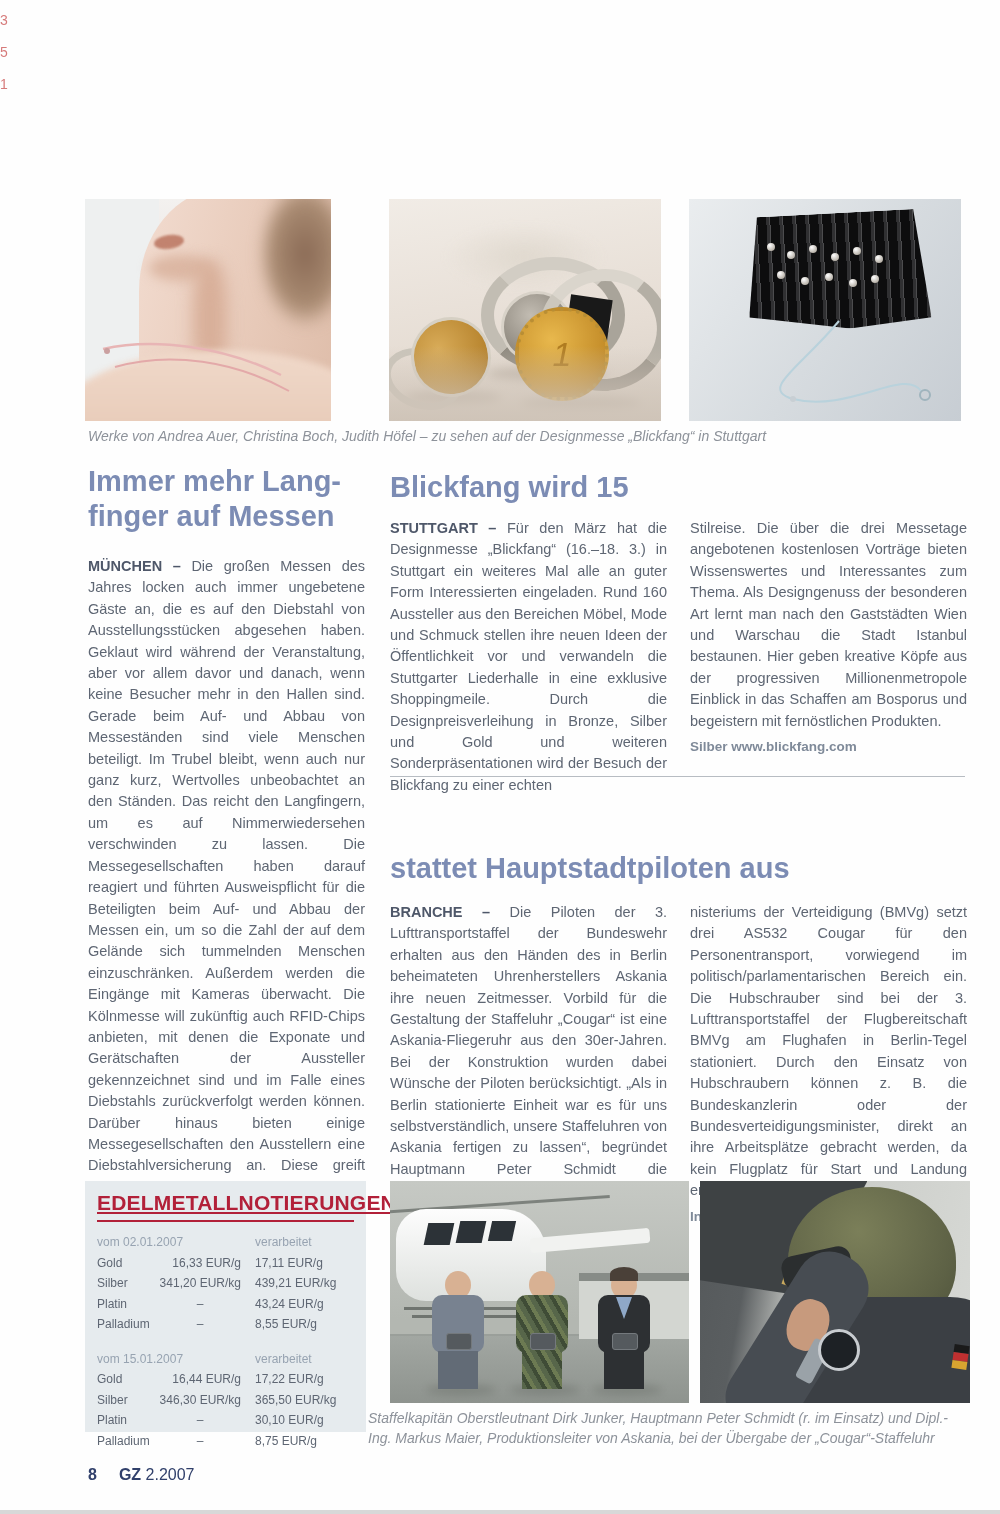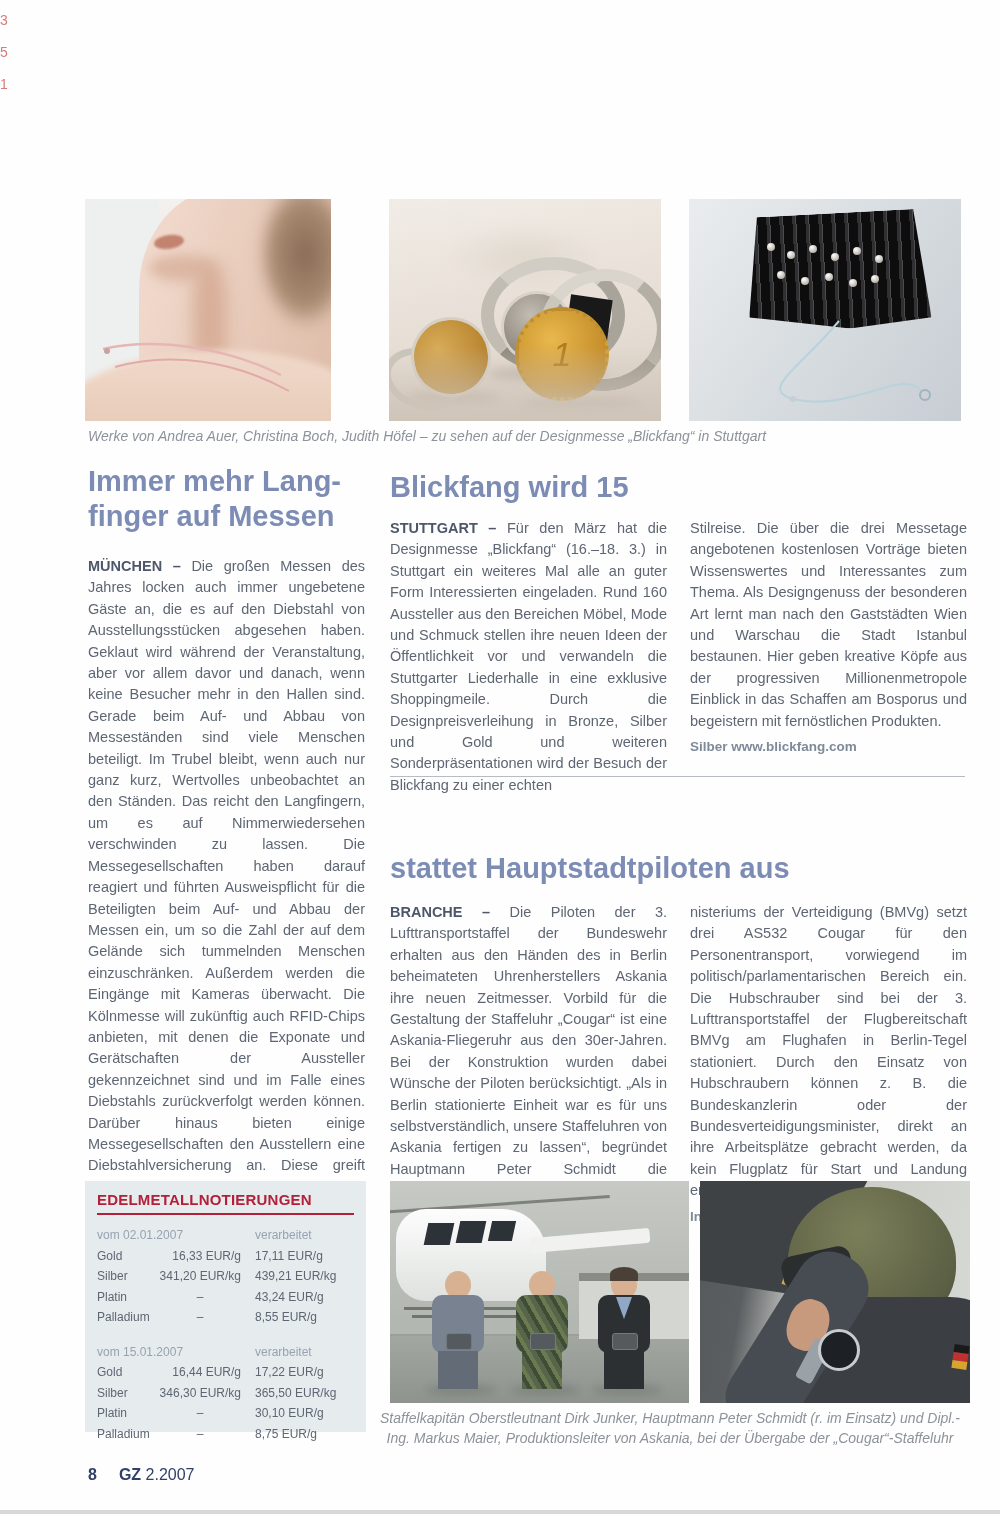--- a/index.html
+++ b/index.html
@@ -70,21 +70,21 @@
   .p3-brooch{position:absolute;left:58px;top:14px;width:182px;height:116px;transform:rotate(-3deg);
           background:repeating-linear-gradient(90deg,#0d0d0e 0 9px,#303032 9px 12px,#4c4c4e 12px 13px);
           clip-path:polygon(7% 0,93% 0,100% 94%,55% 100%,0 86%);}
   .pearl{position:absolute;width:8px;height:8px;border-radius:50%;
           background:radial-gradient(circle at 35% 30%,#ffffff,#bab4ab 70%,#8d887f);}
   .p3-thread{position:absolute;left:0;top:0;}
 
   
   .caption{position:absolute;font-style:italic;font-size:14px;color:#8d929a;line-height:20px;}
   .cap-top{left:88px;top:426px;width:760px;}
-  .cap-bottom{left:380px;top:1408px;width:580px;text-align:center;}
+  .cap-bottom{left:368px;top:1408px;width:580px;}
 
   
   .headline{position:absolute;font-size:29px;line-height:35px;font-weight:bold;color:#7c8cb4;}
   .h-art1{left:88px;top:464px;width:300px;}
   .h-art2{left:390px;top:470px;width:400px;}
   .h-art3{left:390px;top:814px;width:600px;line-height:36px;}
   .col{position:absolute;width:277px;font-size:14.5px;line-height:21.4px;color:#5e6673;
        text-align:justify;}
   .col p{margin:0;}
   .lead{font-weight:bold;color:#4e5769;}
@@ -92,21 +92,21 @@
   .c-art2a{left:390px;top:518px;}
   .c-art2b{left:690px;top:518px;}
   .c-art3a{left:390px;top:902px;}
   .c-art3b{left:690px;top:902px;}
   .infos{display:block;margin-top:4px;font-size:13.5px;font-weight:bold;color:#7f8a99;text-align:left;}
   .divider{position:absolute;left:390px;top:776px;width:575px;height:1px;background:#b7bcc2;}
 
   
   .metalbox{position:absolute;left:85px;top:1181px;width:281px;height:251px;background:#e6ebee;
             box-sizing:border-box;padding:10px 12px 8px 12px;}
-  .mb-title{font-size:15px;font-weight:bold;color:#b22039;letter-spacing:.2px;}
+  .mb-title{font-size:21px;font-weight:bold;color:#b22039;letter-spacing:.2px;text-decoration:underline;}
   .mb-rule{height:2px;background:#b22039;margin-top:5px;margin-bottom:10px;}
   .mb-grid{display:grid;grid-template-columns:62px 82px 1fr;font-size:12px;line-height:20.5px;
            color:#5e6673;}
   .mb-grid .hdr{color:#97a3b1;}
   .mb-grid .raw{text-align:right;}
   .mb-grid .raw.center{text-align:center;}
   .mb-grid .proc{padding-left:14px;}
   .mb-gap{height:14px;}
 
   

